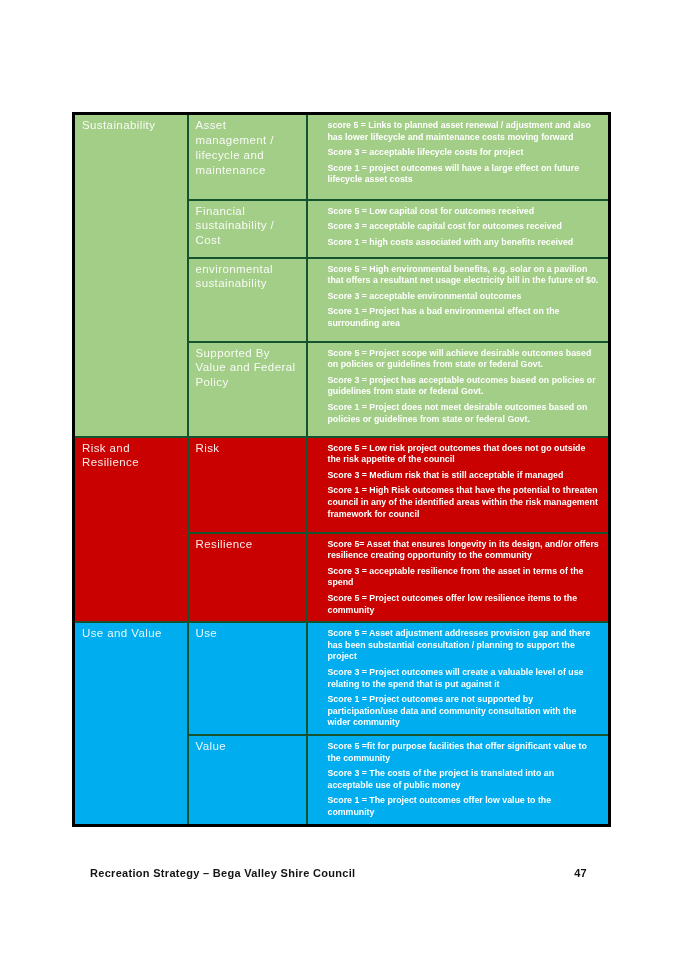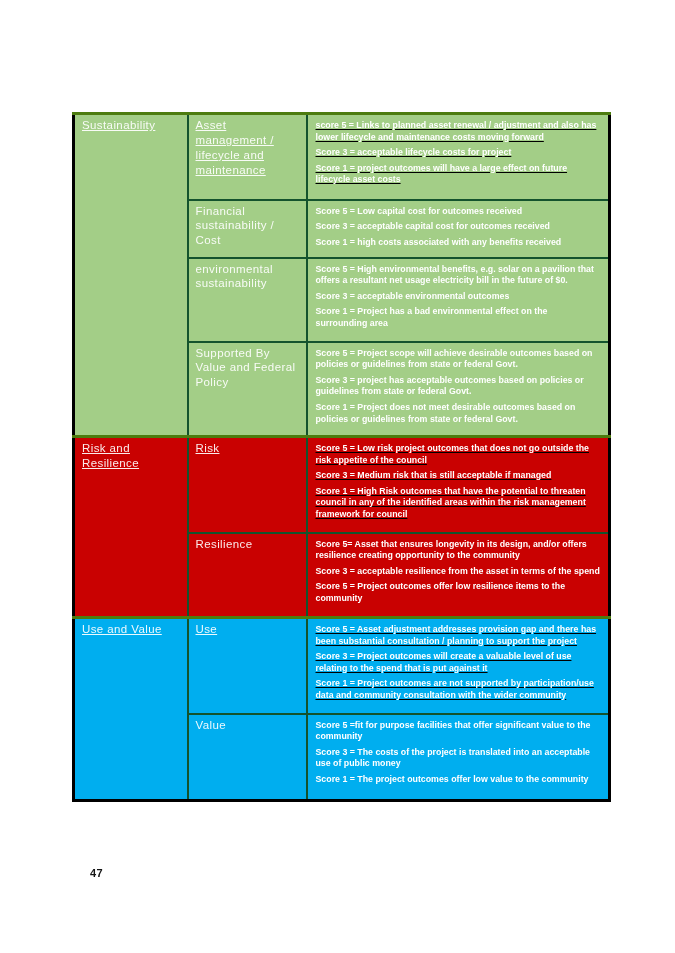--- a/index.html
+++ b/index.html
@@ -16,33 +16,33 @@
     width:536px;
     border-collapse:collapse;
     table-layout:fixed;
     border:3px solid #000;
   }
   table.matrix td{
     border:2px solid #14532d;
     vertical-align:top;
     overflow:hidden;
   }
-  tr.sec-start td{border-top:3px solid #4d7c0f;text-decoration:underline;}
+  tr.sec-start td{border-top:1px solid #4d7c0f;}
   .sec-green td{background:var(--green);}
   .sec-red td{background:var(--red);}
   .sec-blue td{background:var(--blue);}
   td.cat, td.crit{
     color:rgba(255,255,255,0.92);
     font-size:11.5px;
     letter-spacing:0.4px;
     line-height:1.3;
     padding:3px 5px 4px 7px;
     font-weight:500;
   }
-  td.scores{padding:1px 8px 2px 8px;}
+  td.scores{padding:1px 8px 2px 20px;}
   td.scores p{
     margin:4px 0 3px 0;
     color:#ffffff;
     font-weight:bold;
     font-size:8.8px;
     line-height:1.32;
   }
   .r0{height:86px;} .r1{height:58px;} .r2{height:84px;} .r3{height:95px;}
   .r4{height:96px;} .r5{height:85px;margin-top:44px;} .r6{height:96px;} .r7{height:87px;margin-top:44px;}
   .footer{
@@ -136,16 +136,17 @@
         <td class="scores">
           <p>Score 5 =fit for purpose facilities that offer significant value to the community</p>
           <p>Score 3 = The costs of the project is translated into an acceptable use of public money</p>
           <p>Score 1 = The project outcomes offer low value to the community</p>
         </td>
       </tr>
     </tbody>
   </table>
 
   <div class="footer">
+    <span>Recreation Strategy – Bega Valley Shire Council</span>
     <span>47</span>
   </div>
 
 </div>
 
 </body></html>

